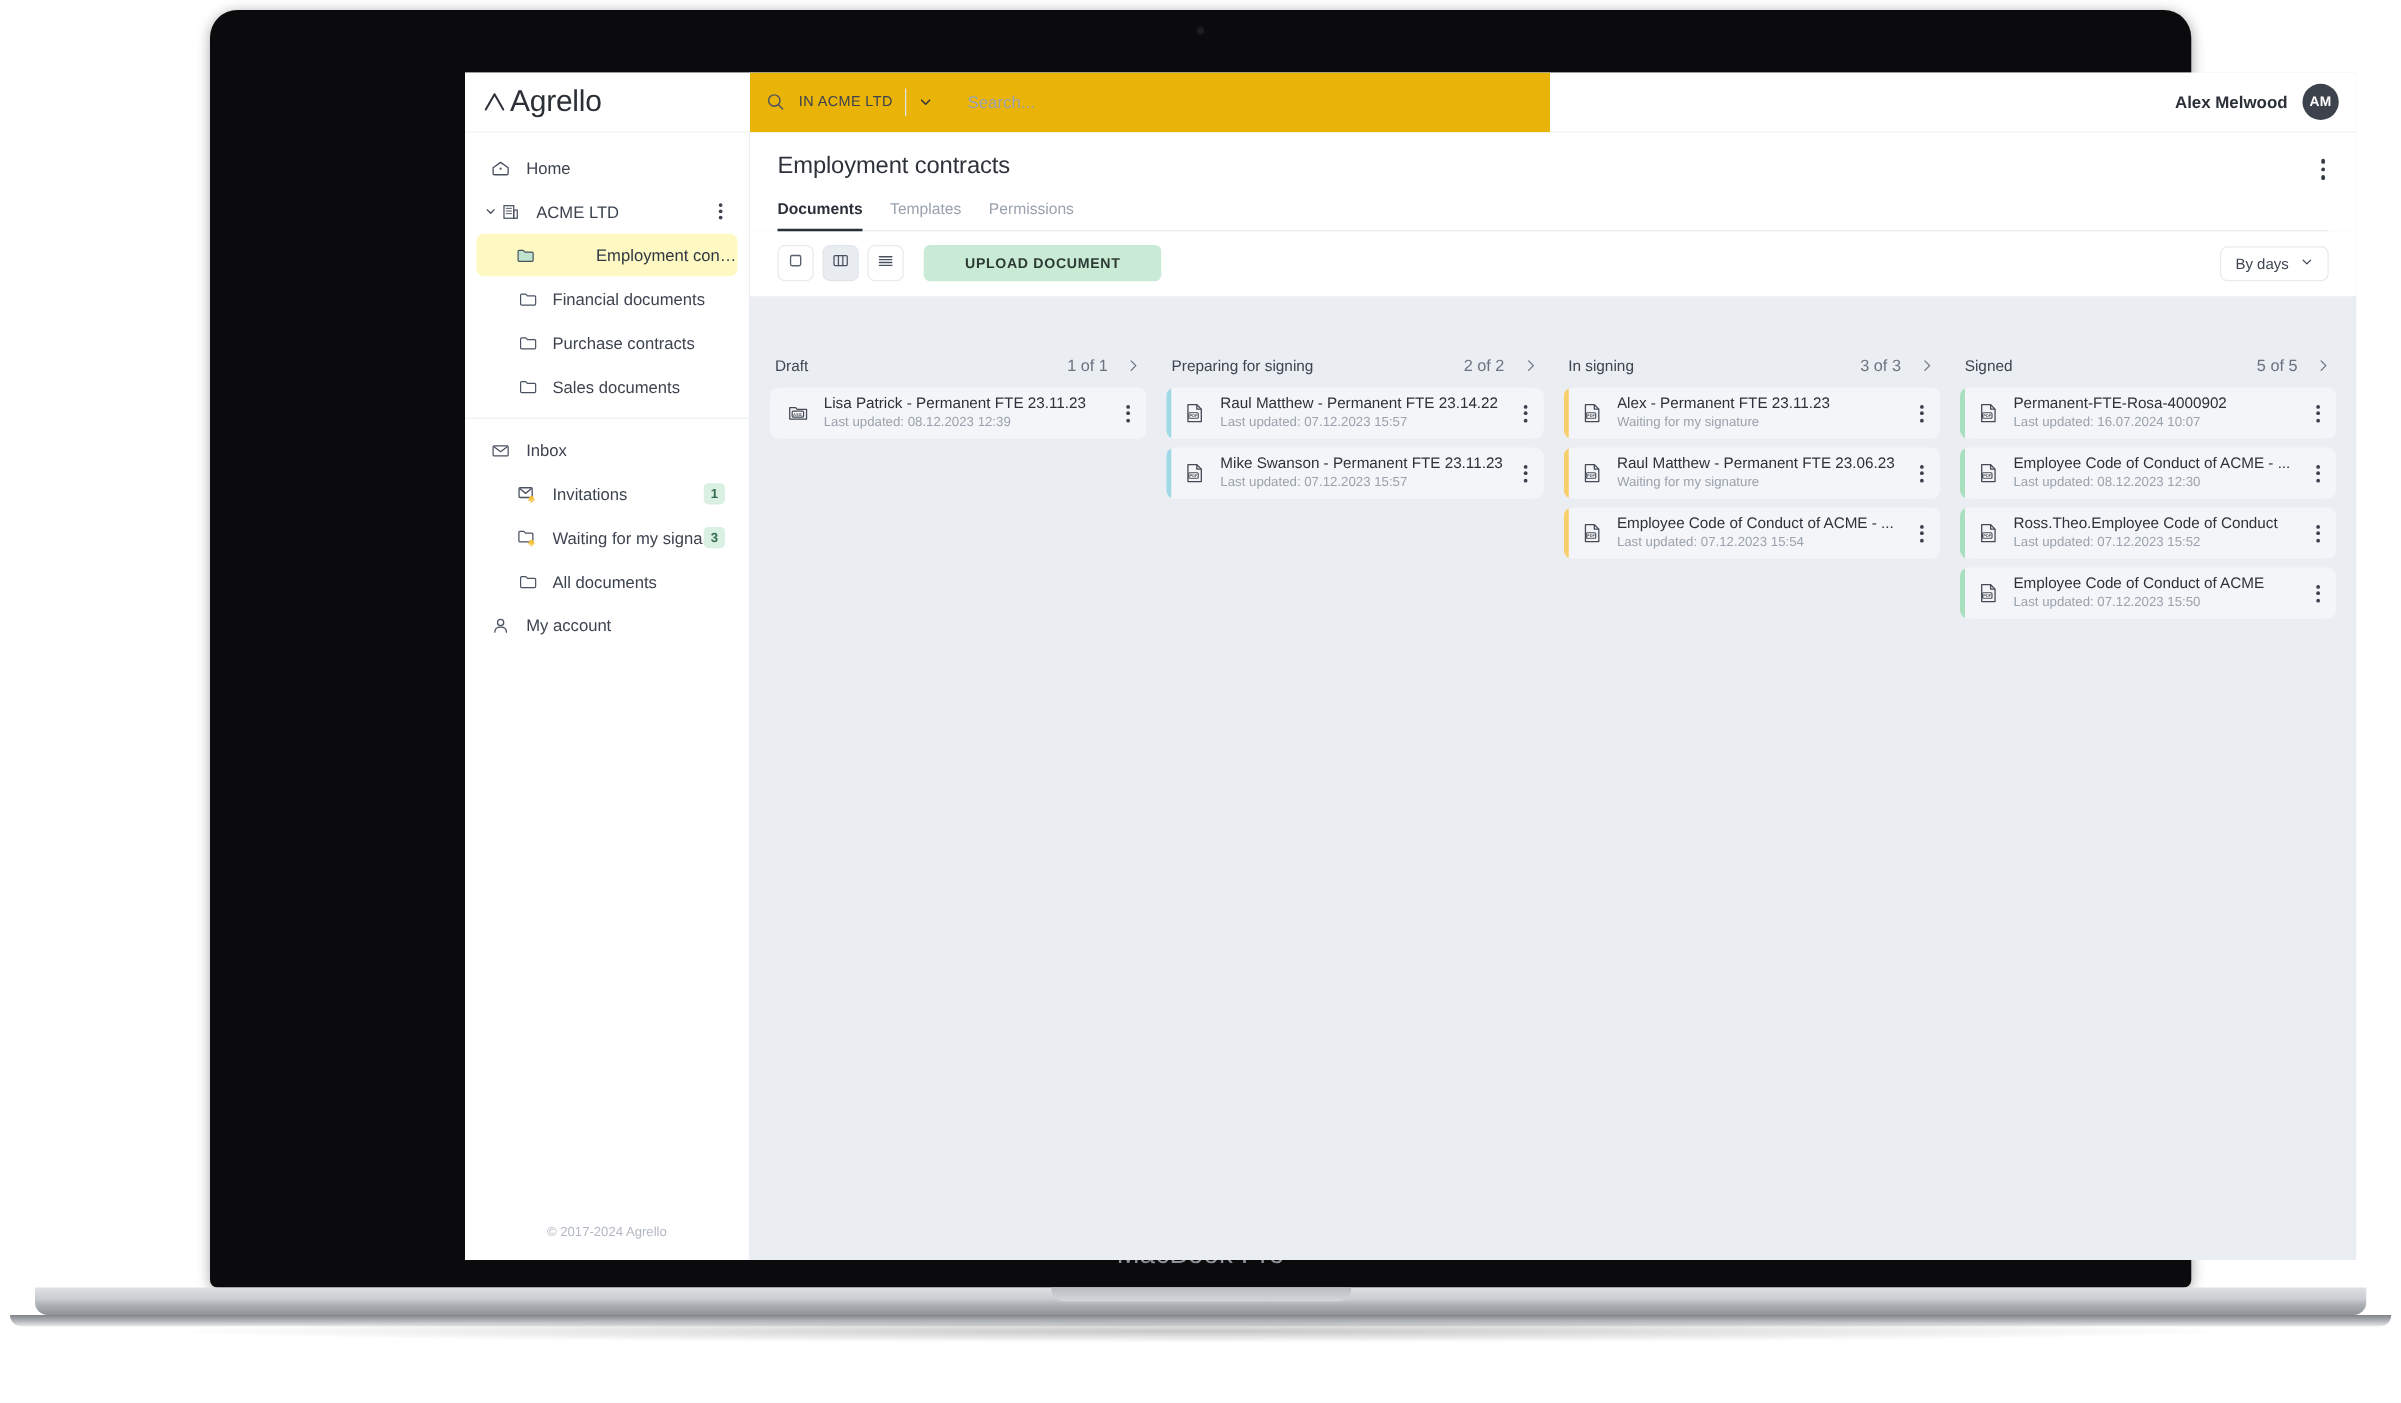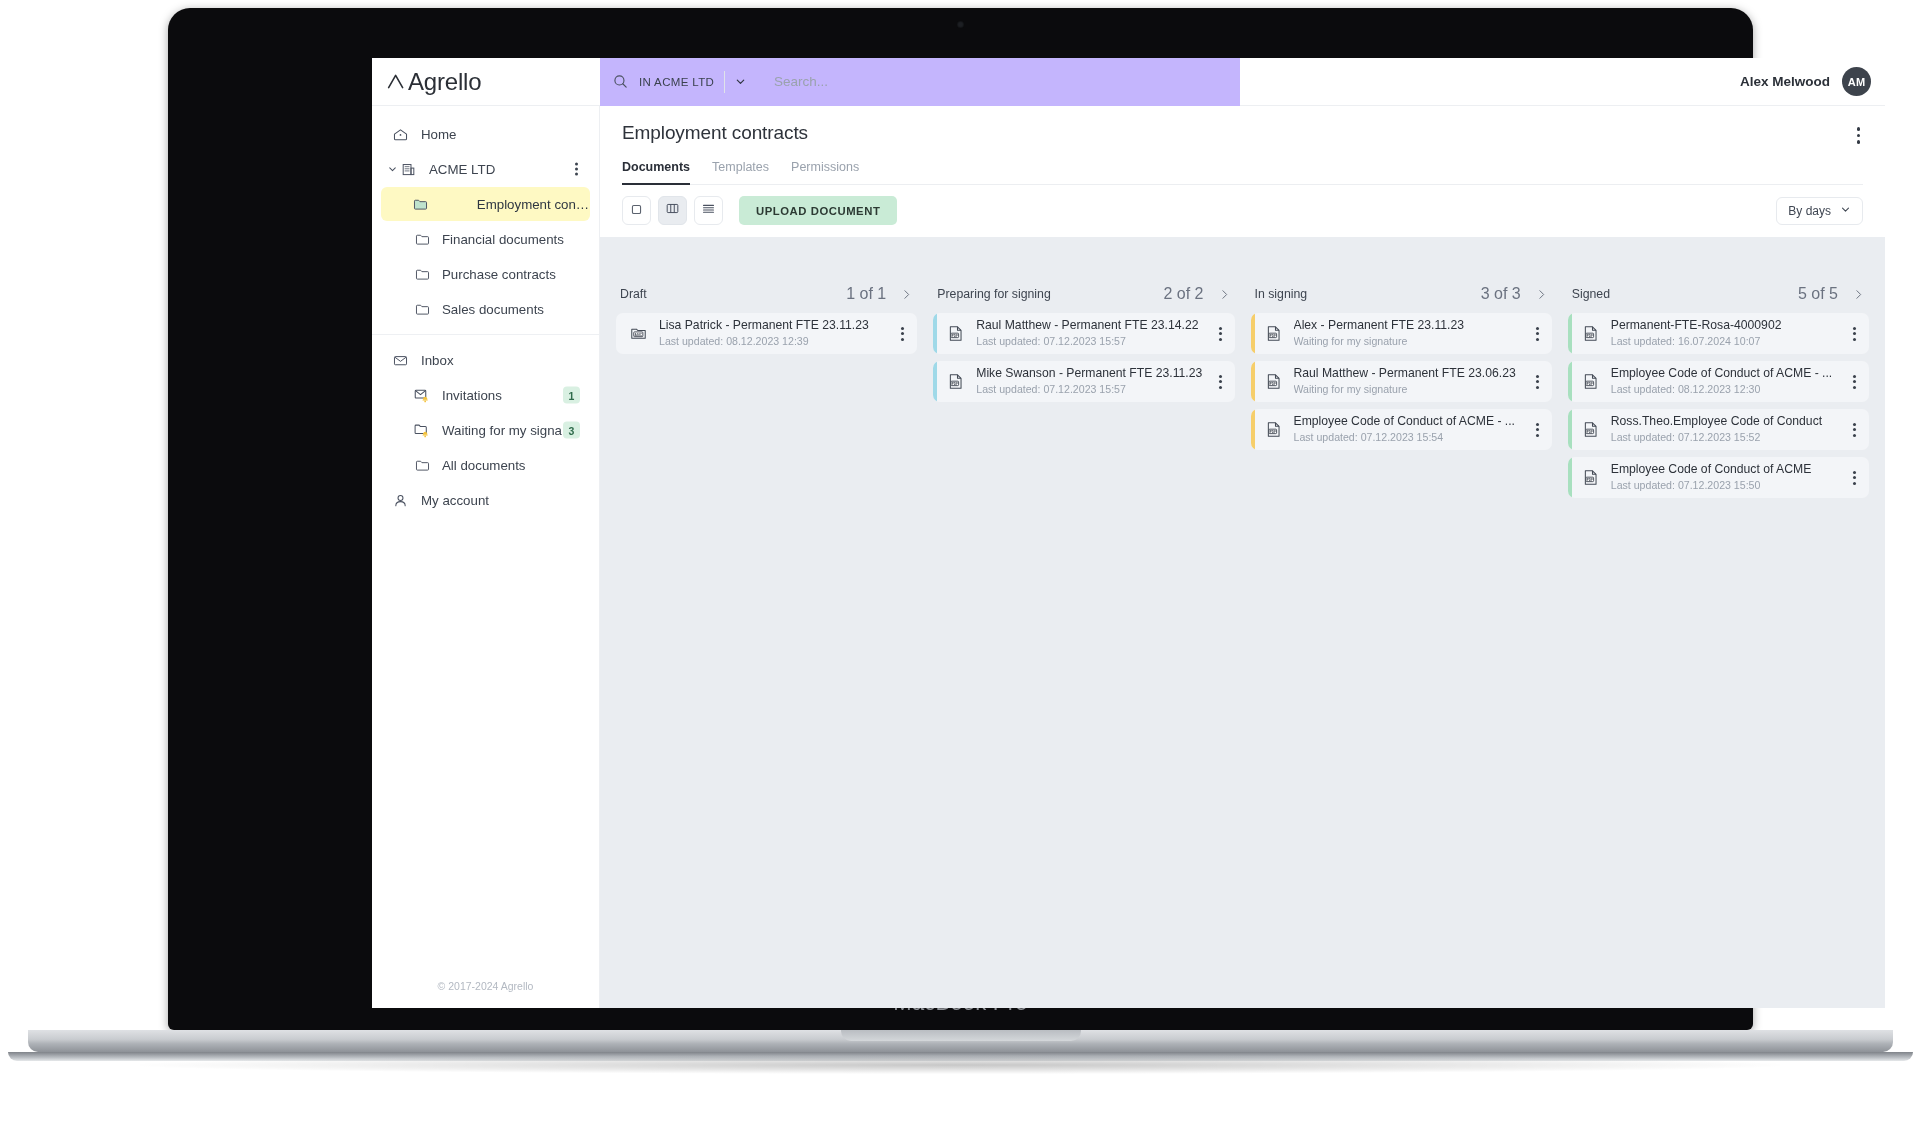--- a/index.html
+++ b/index.html
@@ -92,21 +92,21 @@
     display: flex; align-items: center;
     font-size: 24px; color: #2b2f36;
     letter-spacing: -0.2px;
   }
   .brand svg { display:block; }
   .brand-text { margin-left: 1px; font-size: 24px; color:#2b2f36; }
 
   .searchwrap {
     display: flex; align-items: center;
     height: 48px;
-    background: #c4b5fd;
+    background: #eab308;
     flex: 0 0 640px;
     padding: 0 12px;
   }
   .search-icon { color:#4a5160; display:flex; align-items:center; }
   .search-scope {
     font-size: 11.5px; color:#3b424f; letter-spacing:.35px;
     margin-left: 10px; white-space: nowrap;
   }
   .search-div { width:1px; height:22px; background:#dfe3e9; margin:0 10px; }
   .chev {
@@ -204,21 +204,21 @@
     width:29px; height:29px; border-radius:6px;
     border:1px solid #e7eaee; background:#ffffff;
     display:flex; align-items:center; justify-content:center;
     cursor:pointer; margin-right:7px; color:#5b626e;
   }
   .vbtn.on { background:#e9ecf0; border-color:#e1e5ea; }
   .upload-btn {
     margin-left: 9px;
     background:#c9ebd6; color:#2c3a33;
     border:none; border-radius:5px;
-    height:29px; padding: 0 17px;
+    height:29px; padding: 0 33px;
     font-size:11.3px; font-weight:bold; letter-spacing:.55px;
     cursor:pointer; font-family:"Liberation Sans", sans-serif;
   }
   .toolbar-spacer { flex:1 1 auto; }
   .sort-select {
     display:flex; align-items:center; gap:9px;
     height:28px; padding: 0 11px;
     border:1px solid #e7eaee; border-radius:6px;
     background:#fff; font-size:12px; color:#3f4652; cursor:pointer;
   }
@@ -230,21 +230,21 @@
     padding: 16px 8px 0 8px;
     overflow:hidden;
   }
   .column { flex: 1 1 0; min-width:0; padding: 0 8px; margin-top: 32px; }
   .col-head {
     display:flex; align-items:center;
     padding: 0 4px 10px 4px;
   }
   .col-title { font-size:12.3px; color:#3e4550; }
   .col-spacer { flex:1 1 auto; }
-  .col-count { font-size:16px; color:#6b7280; margin-right:14px; }
+  .col-count { font-size:13px; color:#6b7280; margin-right:14px; }
   .col-arrow { color:#6b7280; display:flex; cursor:pointer; }
 
   .card {
     position:relative;
     background:#f3f5f8;
     border-radius:7px;
     height:41px;
     margin-bottom:7px;
     display:flex; align-items:center;
     padding-left: 13px;

